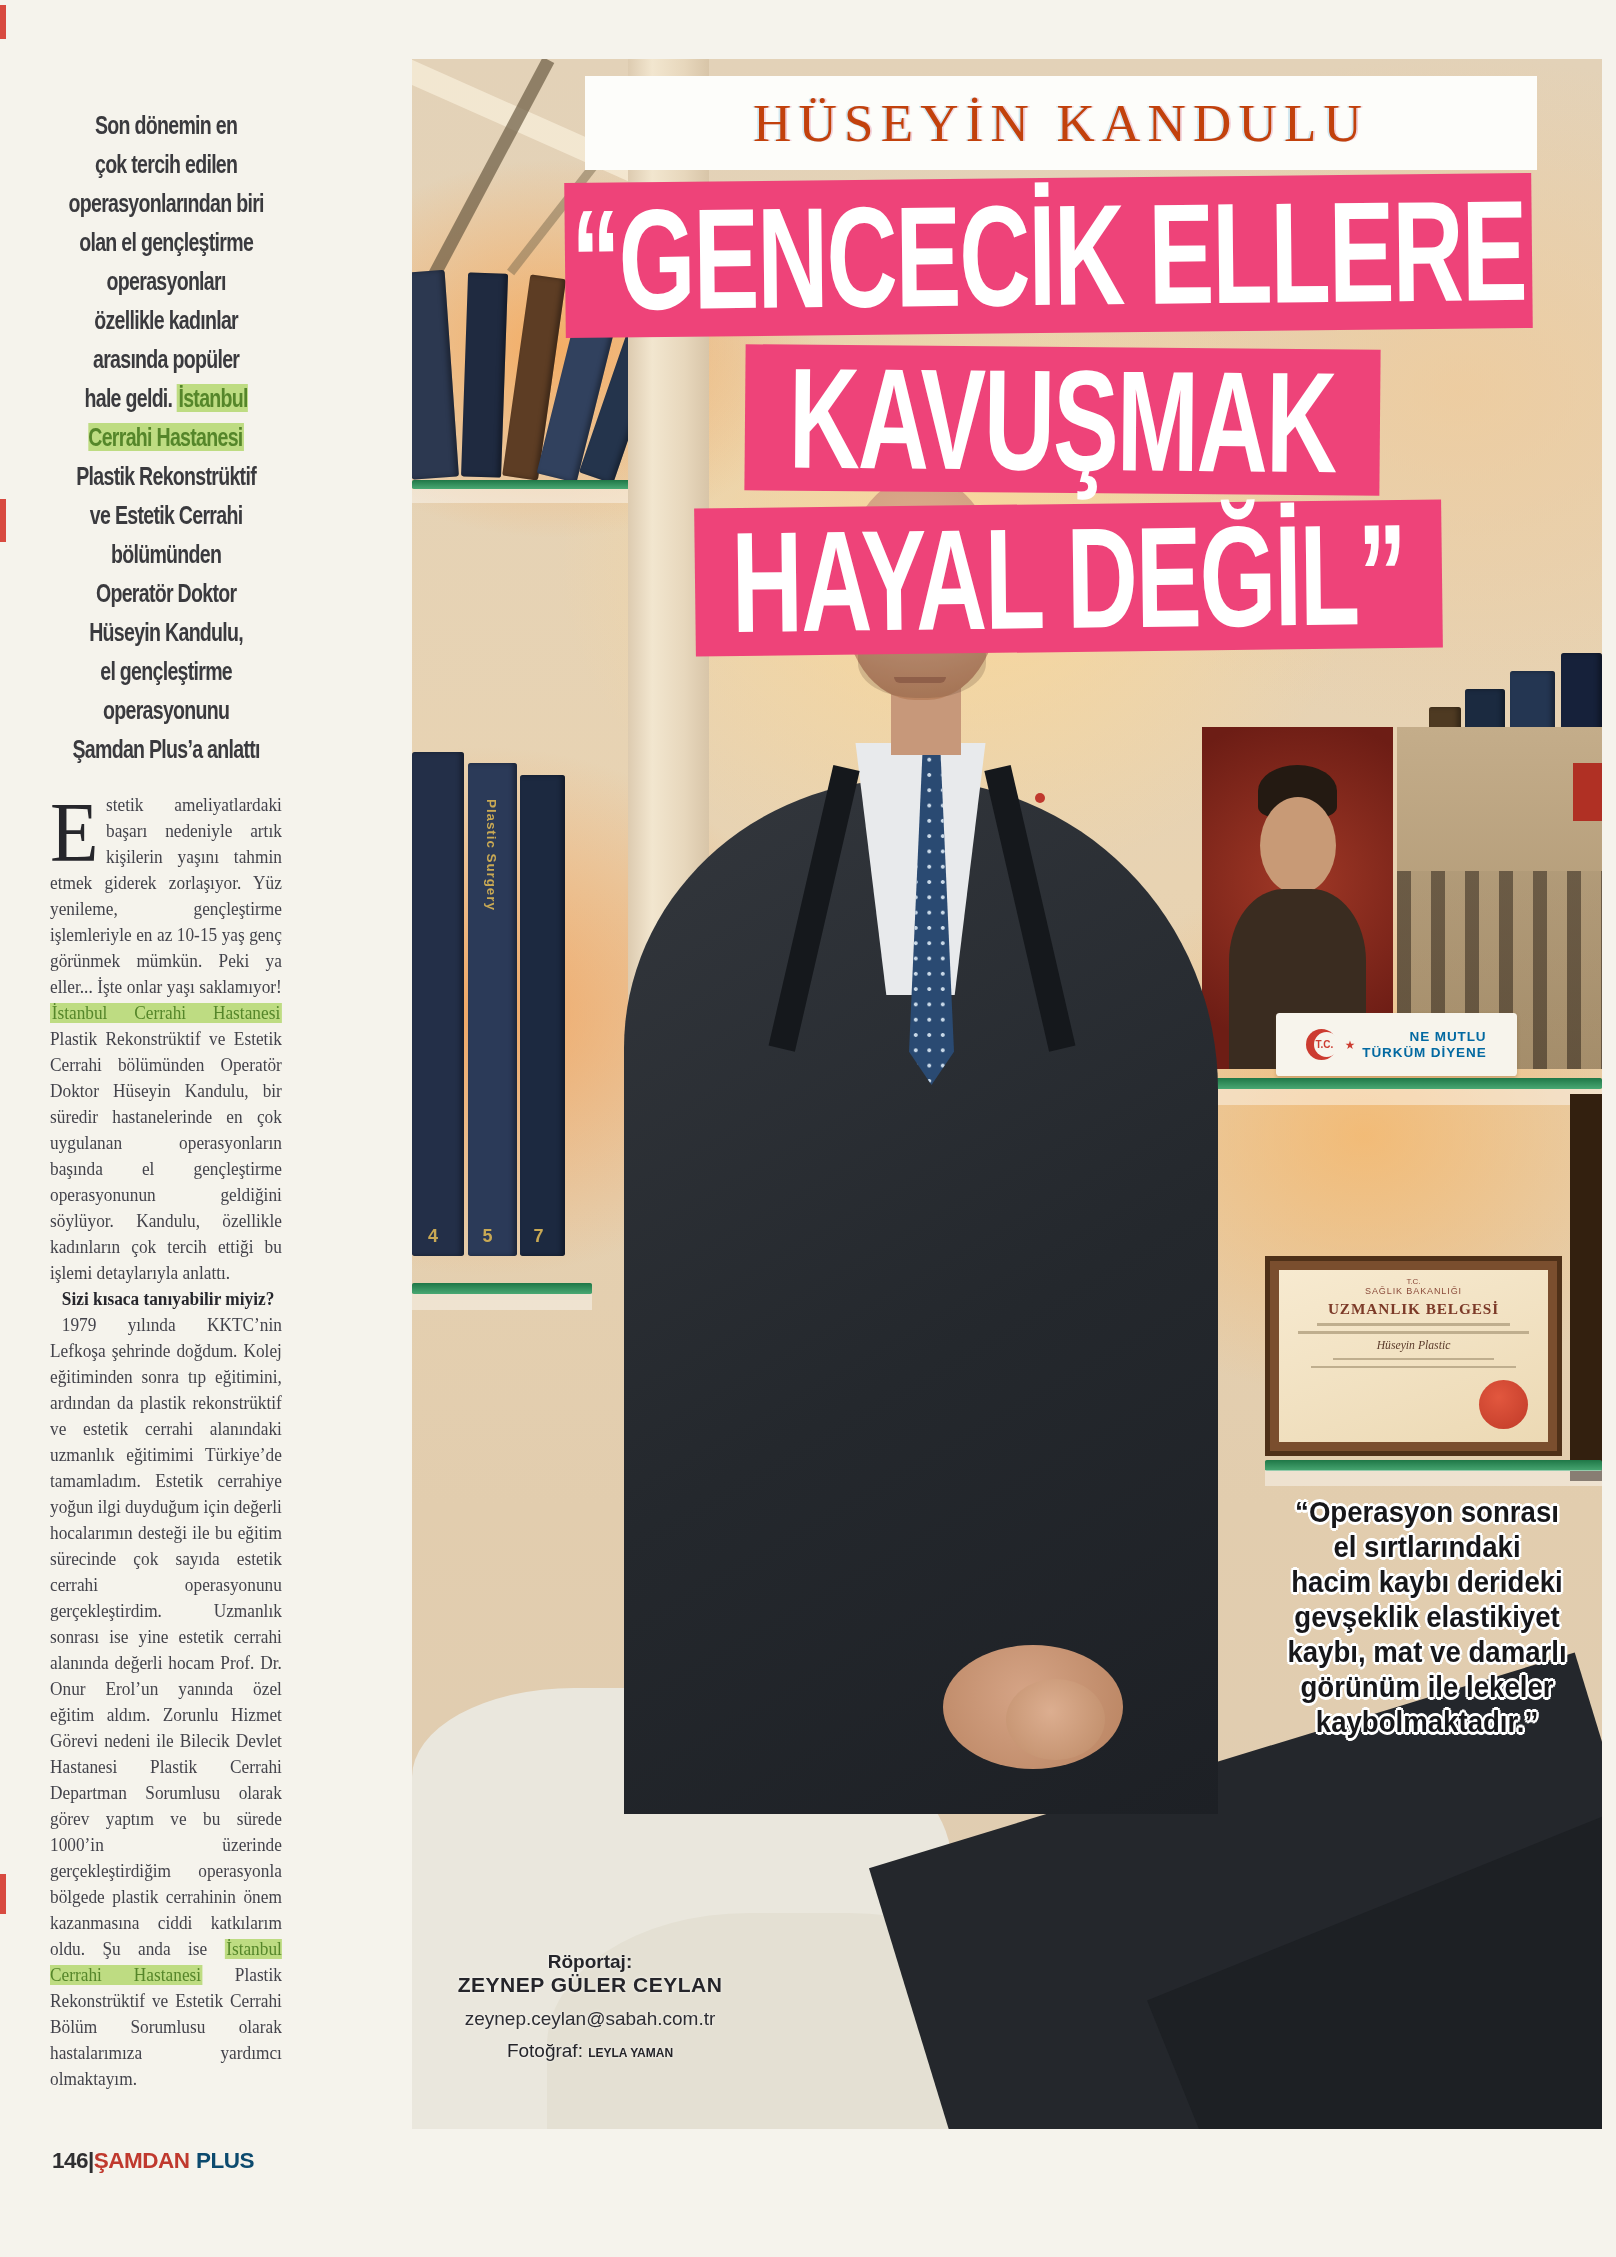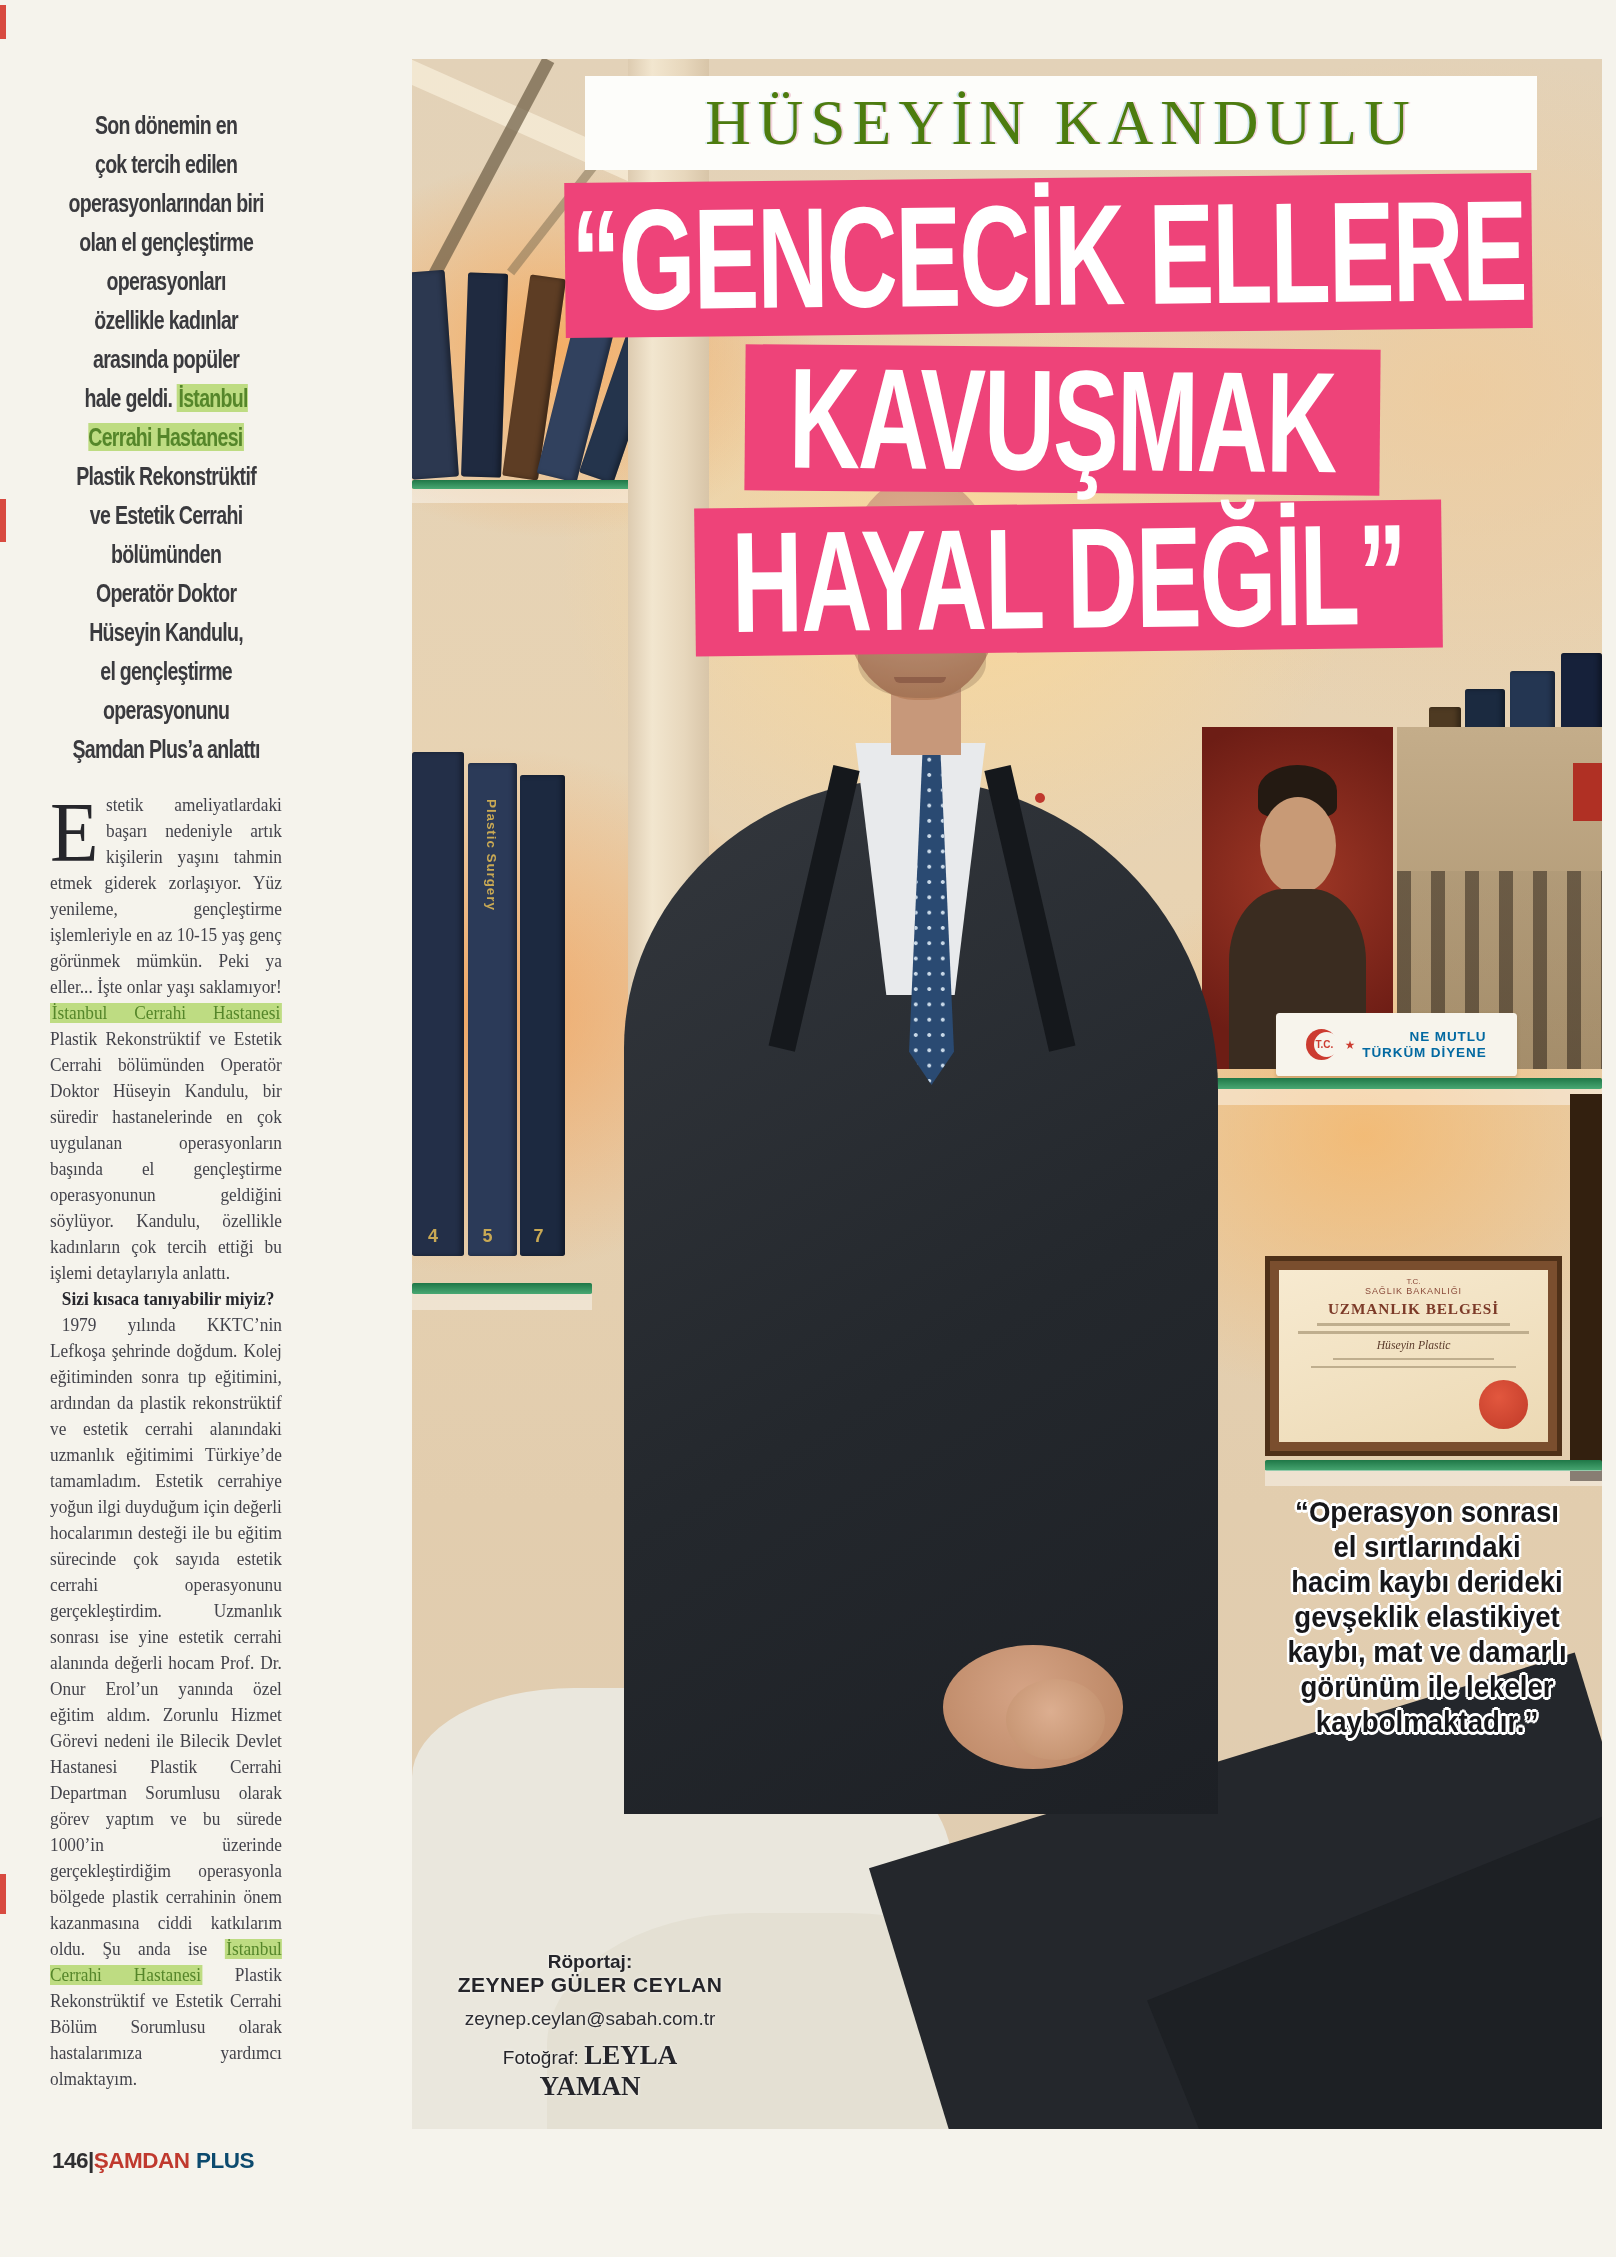--- a/index.html
+++ b/index.html
@@ -37,40 +37,40 @@
   .spine{border-radius:2.7px;box-shadow:inset -3.6px 0 5.4px rgba(0,0,0,.35);}
   .glass{background:linear-gradient(180deg,#1f7747,#49a873);border-radius:1.8px;}
   .glassref{background:rgba(255,255,255,.42);}
   .spinetext{color:#c9a954;font-size:13.5px;font-weight:bold;letter-spacing:0.9px;
              writing-mode:vertical-rl;text-orientation:mixed;}
   .spinenum{color:#c9a954;font-size:18px;font-weight:bold;}
 
   
   .band{left:585px;top:76px;width:952px;height:94px;background:#fdfdfa;
         display:flex;align-items:center;justify-content:center;}
-  .band span{font-family:"Liberation Serif",serif;font-size:63px;letter-spacing:7.2px;color:#4d7c0f;
+  .band span{font-family:"Liberation Serif",serif;font-size:53px;letter-spacing:7.2px;color:#c2410c;
         text-shadow:1.8px 0 0 rgba(205,60,110,.22),-1.8px 0 0 rgba(60,160,205,.22);}
   .pink{background:#ee4379;color:#fff;display:flex;align-items:center;justify-content:center;
         font-weight:bold;}
   .cond{transform:scale(.73,1.06);white-space:nowrap;letter-spacing:-2.7px;}
 
   
   .pullquote{left:1231px;top:1494px;width:392px;text-align:center;font-weight:bold;
      font-size:30px;line-height:35px;color:#17171a;transform:scaleX(.92);transform-origin:center top;
      text-shadow:-1.8px -1.8px 0 #fff,1.8px -1.8px 0 #fff,-1.8px 1.8px 0 #fff,1.8px 1.8px 0 #fff,
                  -2.7px 0 0 #fff,2.7px 0 0 #fff,0 -2.7px 0 #fff,0 2.7px 0 #fff;}
 
   
   .credits{left:455px;top:1951px;width:270px;text-align:center;color:#25252a;
            text-shadow:0 0 3.6px rgba(255,255,255,.8);}
   .credits .l1{font-size:19px;font-weight:bold;margin-bottom:0;}
   .credits .nm{font-size:21px;font-weight:bold;letter-spacing:0.5px;margin-bottom:10.8px;}
   .credits .em{font-size:19px;margin-bottom:10px;color:#2d2d33;}
   .credits .ft{font-size:19px;}
-  .credits .ft b{font-size:27px;font-family:Liberation Serif, serif;}
+  .credits .ft b{font-size:12px;}
 
   
   .sign{left:864px;top:954px;width:241px;height:63px;background:#f7f4ec;border-radius:3.6px;
         display:flex;align-items:center;justify-content:center;gap:7.2px;box-shadow:0 1.8px 3.6px rgba(120,80,40,.3);}
   .crescent{width:31px;height:31px;border-radius:50%;background:#cc3b30;position:relative;flex:0 0 auto;}
   .crescent::after{content:"";position:absolute;left:8px;top:2.7px;width:25px;height:25px;border-radius:50%;background:#f7f4ec;}
   .tc{position:absolute;left:9px;top:10px;font-size:10px;font-weight:bold;color:#cc3b30;z-index:2;}
   .star{color:#cc3b30;font-size:11.7px;flex:0 0 auto;}
   .signtxt{color:#0369a1;font-weight:bold;font-size:13.5px;line-height:15.3px;letter-spacing:0.9px;text-align:right;}
   .cert{left:853px;top:1197px;width:297px;height:200px;background:#7a4e2e;border:5.4px solid #4e3018;

